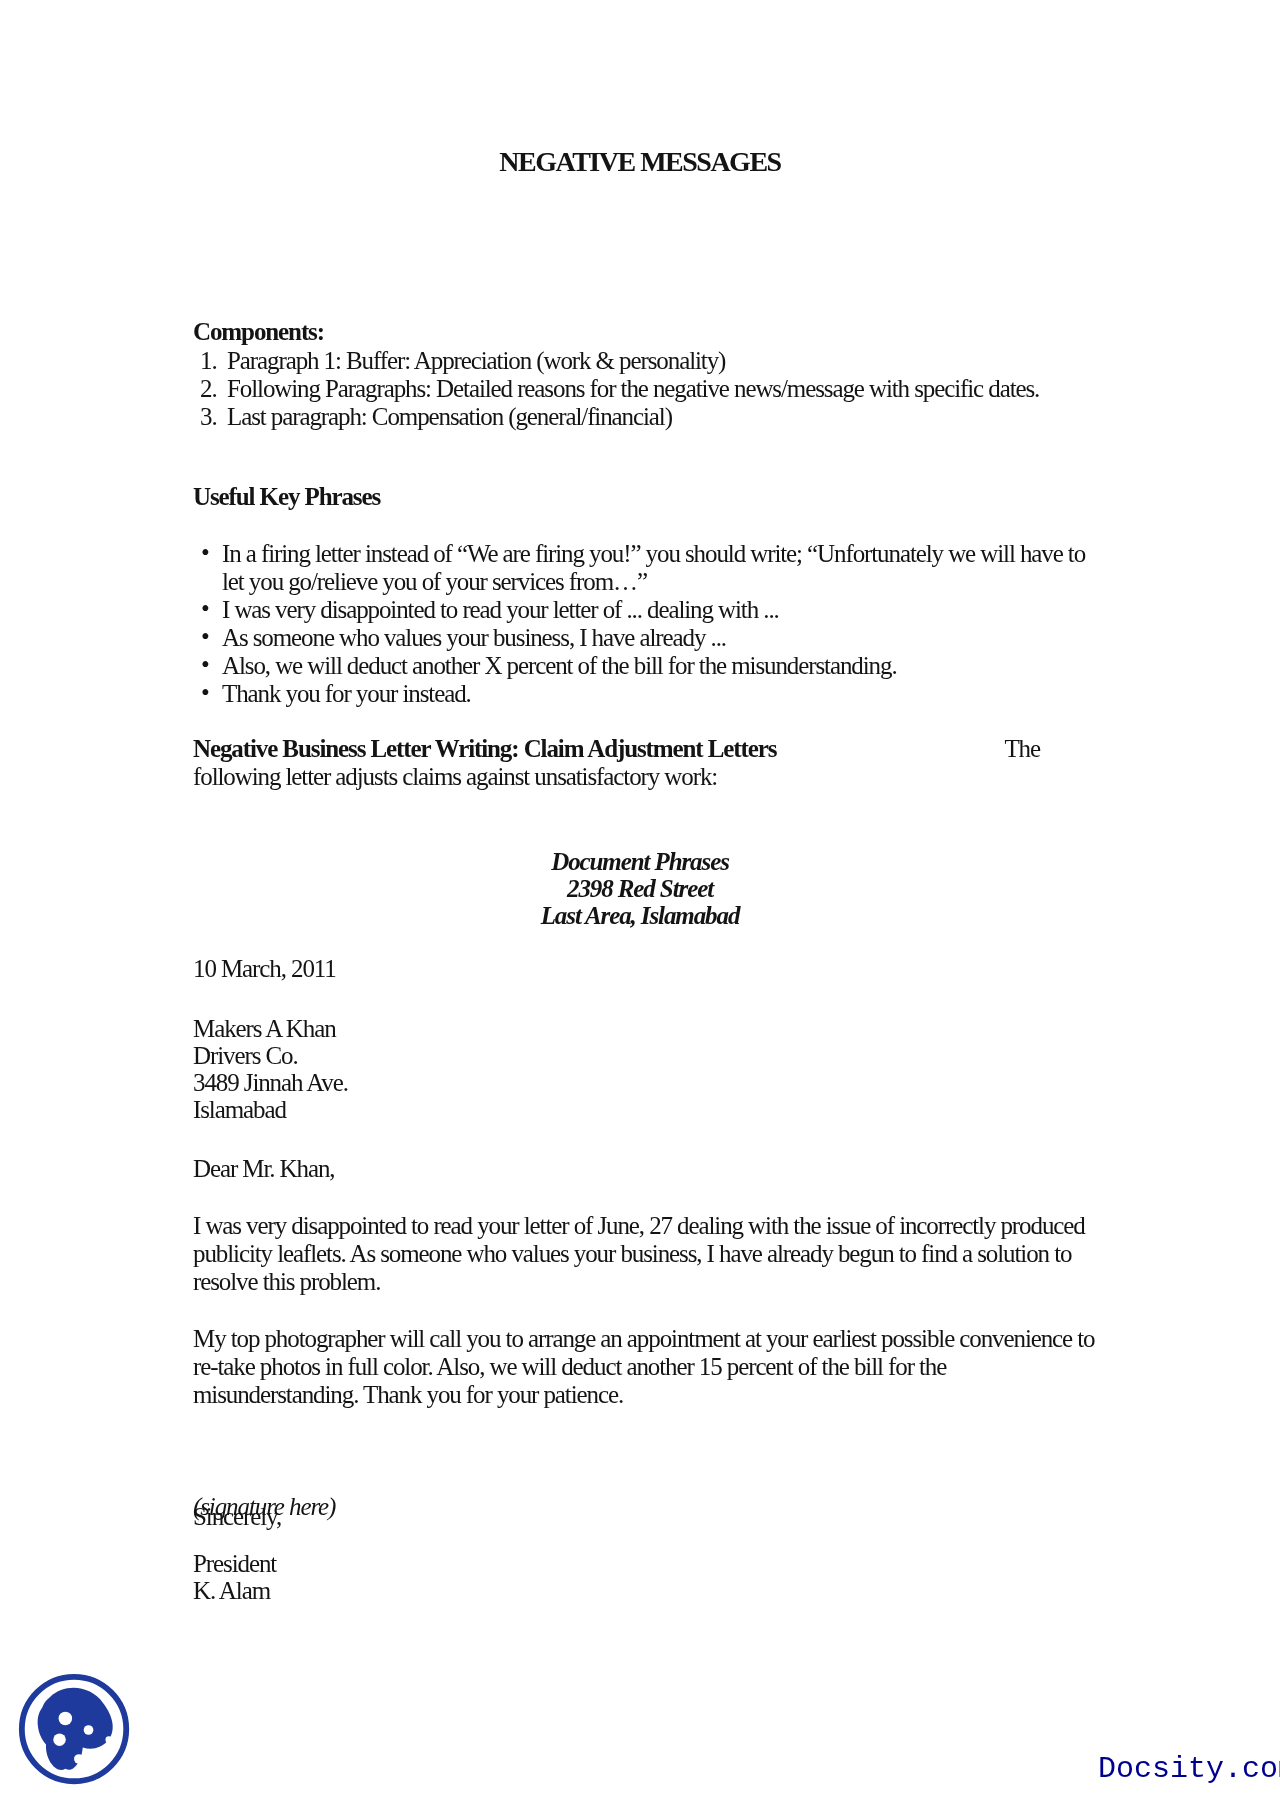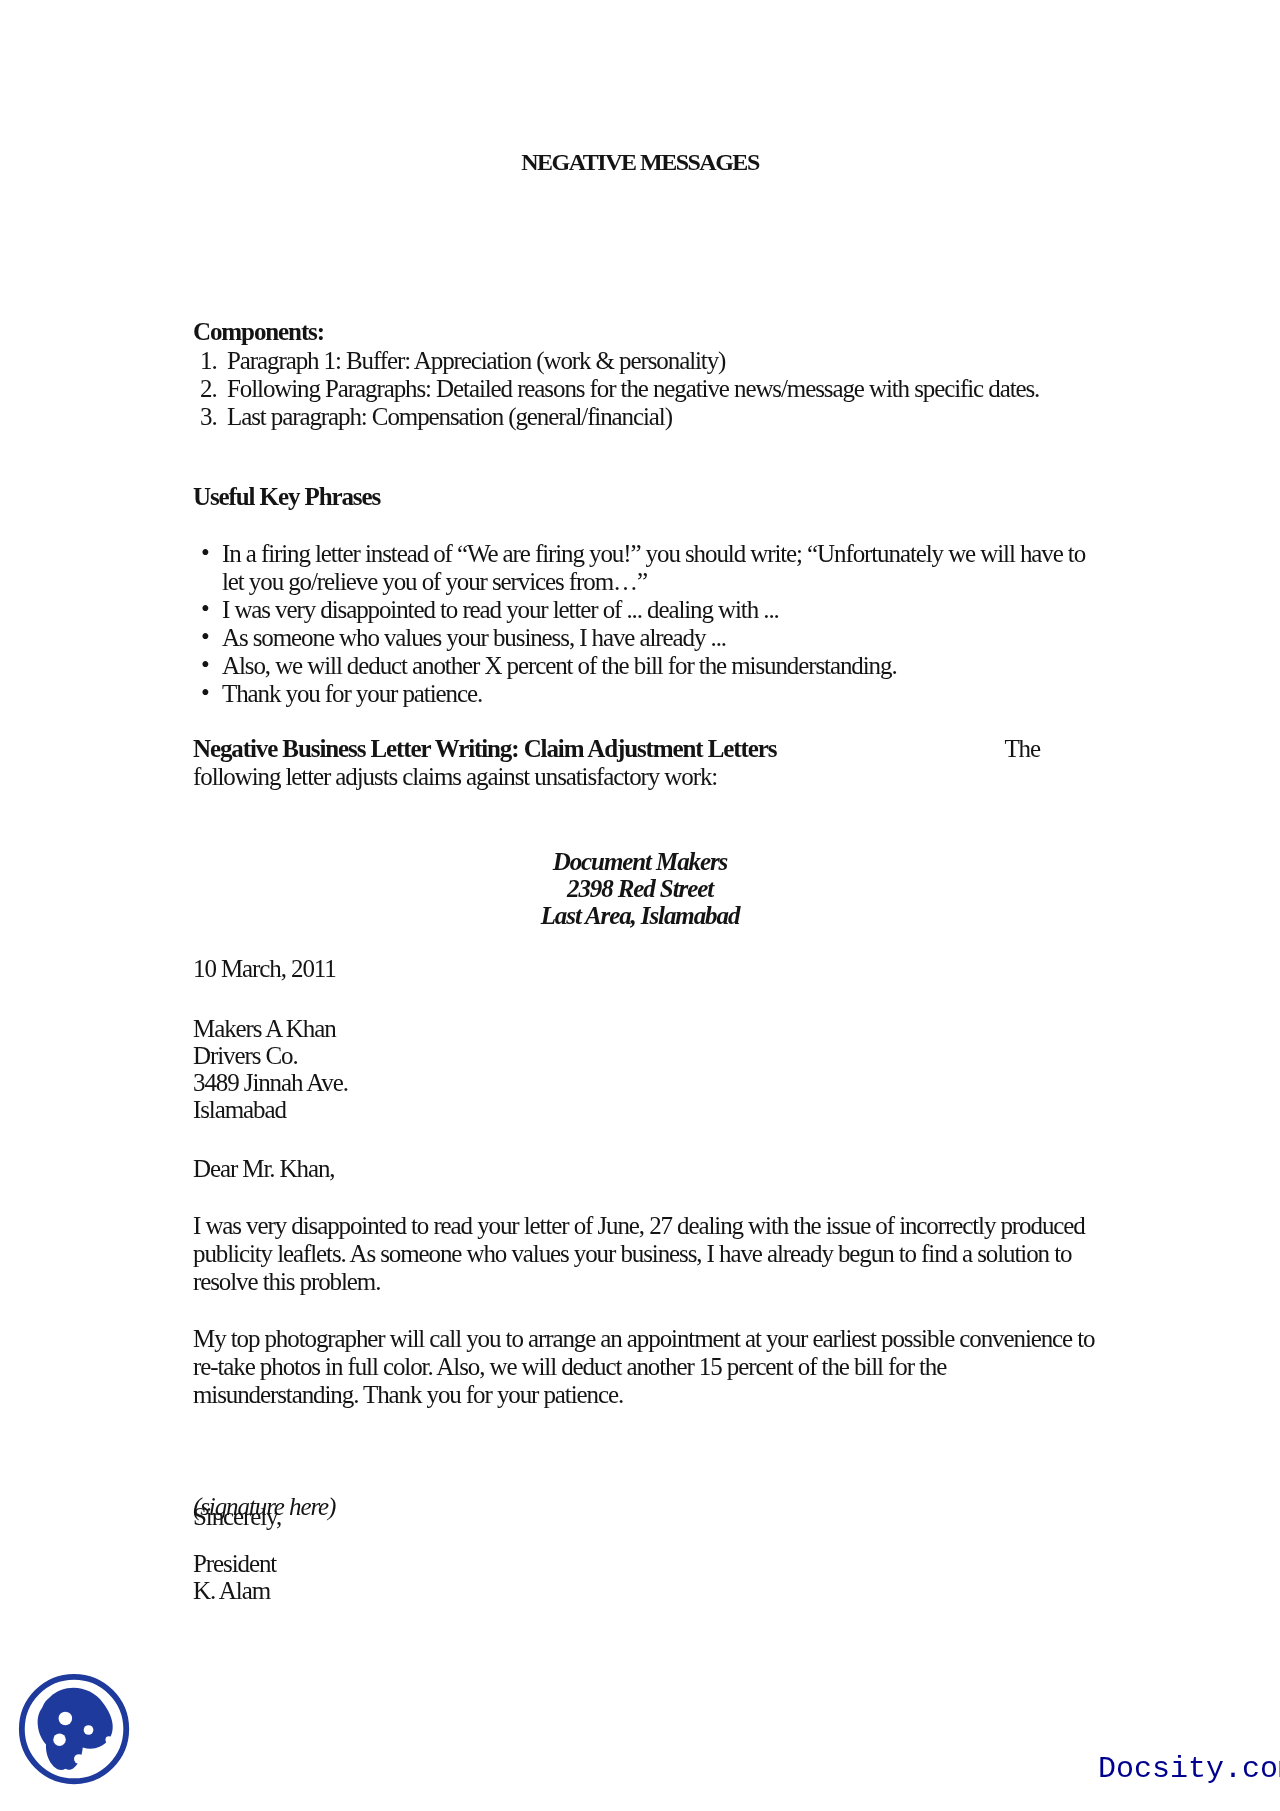--- a/index.html
+++ b/index.html
@@ -11,21 +11,21 @@
     color:#141414;
     overflow:hidden;
   }
   .abs{position:absolute;left:193px;width:905px;margin:0;}
   .full{left:0;width:1280px;text-align:center;}
   .para{font-size:25px;line-height:28px;letter-spacing:-1.1px;}
   .tight{font-size:25px;line-height:27px;letter-spacing:-1.1px;}
   .bold{font-weight:bold;}
   .italic{font-style:italic;}
   .title{
-    font-size:24px;line-height:28px;font-weight:bold;
+    font-size:28px;line-height:28px;font-weight:bold;
     letter-spacing:-1.5px;top:148px;
   }
   .list{font-size:25px;line-height:28px;letter-spacing:-1.1px;}
   .oli{position:relative;padding-left:34px;}
   .oli .marker{position:absolute;left:7px;top:0;}
   .bli{position:relative;padding-left:29px;}
   .bli .bmarker{position:absolute;left:8px;top:-1px;}
   .claim-line1{display:flex;text-align:right;}
   .claim-the{margin-left:auto;margin-right:58px;}
   .letterhead{
@@ -81,34 +81,34 @@
     <div class="bli">
       <span class="bmarker">•</span>
       <span>As someone who values your business, I have already ...</span>
     </div>
     <div class="bli">
       <span class="bmarker">•</span>
       <span>Also, we will deduct another X percent of the bill for the misunderstanding.</span>
     </div>
     <div class="bli">
       <span class="bmarker">•</span>
-      <span>Thank you for your patience.</span>
+      <span>Thank you for your instead.</span>
     </div>
   </div>
 
   <div class="abs para" style="top:735px">
     <div class="claim-line1">
       <span class="bold">Negative Business Letter Writing: Claim Adjustment Letters</span>
       <span class="claim-the">The</span>
     </div>
     <div>following letter adjusts claims against unsatisfactory work:</div>
   </div>
 
   <div class="abs full letterhead" style="top:848px">
-    <div>Document Makers</div>
+    <div>Document Phrases</div>
     <div>2398 Red Street</div>
     <div>Last Area, Islamabad</div>
   </div>
 
   <p class="abs para" style="top:955px">10 March, 2011</p>
 
   <div class="abs tight" style="top:1015px">
     <div>Makers A Khan</div>
     <div>Drivers Co.</div>
     <div>3489 Jinnah Ave.</div>

